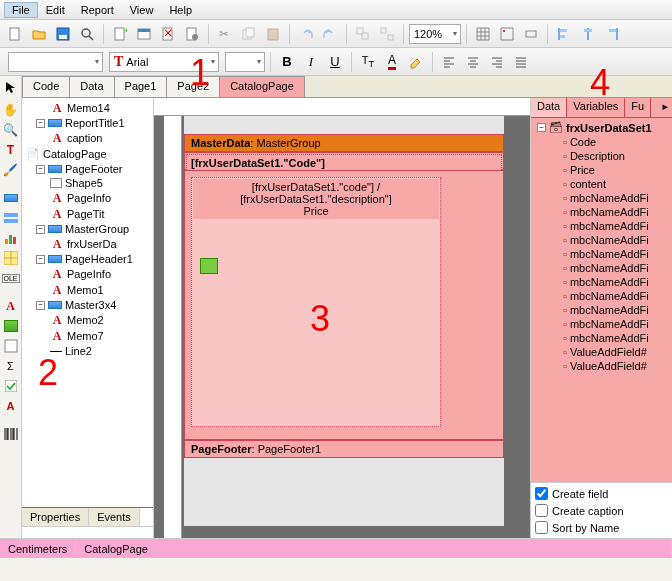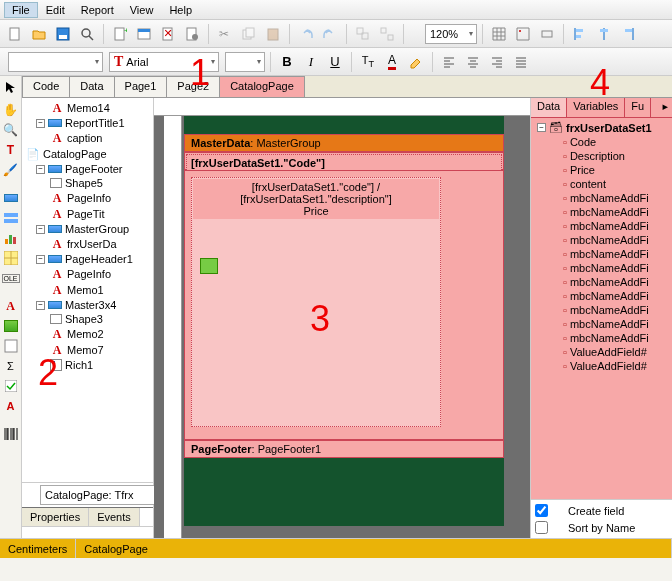--- a/index.html
+++ b/index.html
@@ -3,21 +3,21 @@
 <meta charset="utf-8">
 <style>
 * { box-sizing: border-box; margin: 0; padding: 0; }
 body { font-family: Tahoma, sans-serif; font-size: 11px; background: #f4f3ee; width: 672px; height: 581px; overflow: hidden; position: relative; }
 .menubar { background: linear-gradient(#fafafa,#e8e8e8); border-bottom: 1px solid #ccc; height: 20px; display: flex; align-items: center; padding: 0 4px; }
 .menubar span { padding: 2px 8px; cursor: default; }
 .menubar span.active { background: #cde; border: 1px solid #9bc; padding: 1px 7px; }
 .toolbar { background: linear-gradient(#fafafa,#e8e8e8); border-bottom: 1px solid #ccc; height: 28px; display: flex; align-items: center; padding: 0 4px; gap: 2px; }
 .tbtn { width: 22px; height: 22px; display: inline-flex; align-items: center; justify-content: center; border: 1px solid transparent; border-radius: 2px; }
 .sep { width: 1px; height: 20px; background: #ccc; margin: 0 3px; }
-.combo { height: 20px; border: 1px solid #aaa; background: #fff; padding: 0 14px 0 4px; display: inline-flex; align-items: center; position: relative; min-width: 40px; margin-left: 16px; }
+.combo { height: 20px; border: 1px solid #aaa; background: #fff; padding: 0 14px 0 4px; display: inline-flex; align-items: center; position: relative; min-width: 40px; }
 .combo::after { content: "▾"; position: absolute; right: 3px; font-size: 8px; color: #666; }
 .font-icon { color: #c00; font-weight: bold; font-family: 'Times New Roman'; font-size: 14px; margin-right: 3px; }
 .doc-tabs { display: flex; height: 22px; border-bottom: 1px solid #999; background: #ece9d8; position: relative; }
 .doc-tab { padding: 3px 10px; border: 1px solid #999; border-bottom: none; margin-right: -1px; background: #f4f3ee; cursor: default; }
 .doc-tab.active { background: #f7a8a8; font-weight: normal; }
 .main-area { display: flex; height: 440px; }
 .tool-palette { width: 22px; background: #f4f3ee; border-right: 1px solid #ccc; display: flex; flex-direction: column; align-items: center; gap: 2px; padding-top: 3px; }
 .ptool { width: 18px; height: 18px; display: flex; align-items: center; justify-content: center; font-size: 12px; }
 .left-panel { width: 132px; border-right: 1px solid #ccc; display: flex; flex-direction: column; background: #fff; }
 .tree { flex: 1; overflow: auto; font-size: 11px; padding: 2px 0; }
@@ -28,35 +28,35 @@
 .ticon { width: 14px; height: 14px; display: inline-flex; align-items: center; justify-content: center; }
 .ticon.memo { color: #c00; font-weight: bold; font-family: 'Times New Roman'; font-size: 12px; }
 .ticon.band { width: 14px; height: 8px; background: linear-gradient(#6af,#38d); border: 1px solid #27a; }
 .ticon.shape { width: 12px; height: 10px; border: 1px solid #888; background: #fff; }
 .ticon.pic { background: linear-gradient(#7c4,#4a2); border: 1px solid #380; }
 .ticon.line { width: 12px; height: 1px; background: #000; }
 .ticon.rich { width: 12px; height: 12px; background: #fff; border: 1px solid #888; position: relative; }
 .ticon.rich::before { content: ""; position: absolute; left: 1px; top: 1px; width: 3px; height: 3px; background: #06c; }
 .canvas-area { flex: 1; background: #6e6e6e; overflow: auto; position: relative; }
 .ruler-h { background: #fff; height: 18px; border-bottom: 1px solid #999; position: sticky; top: 0; }
-.page { background: #14532d; margin: 0 10px 10px 30px; width: 320px; position: relative; }
+.page { background: #e5e5e5; margin: 0 10px 10px 30px; width: 320px; position: relative; }
 .ruler-v { position: absolute; left: 10px; top: 18px; width: 18px; bottom: 0; background: #fff; border-right: 1px solid #999; }
 .band-header { background: #e67817; color: #000; padding: 2px 6px; font-size: 11px; border: 1px solid #c45; }
 .band-header.pink { background: #f7a8a8; }
 .band-body { border: 1px solid #c45; background: #f7a8a8; position: relative; }
 .cell-text { background: #f7a8a8; padding: 2px 4px; font-size: 11px; border: 1px dotted #c45; margin: 1px; }
 .right-panel { width: 142px; border-left: 1px solid #ccc; background: #fff; display: flex; flex-direction: column; }
 .r-tabs { display: flex; height: 20px; background: #f7a8a8; border-bottom: 1px solid #c45; }
 .r-tab { padding: 2px 6px; border-right: 1px solid #c45; font-size: 11px; }
 .r-tab.active { background: #f9c5c5; }
 .r-tree { flex: 1; overflow: auto; background: #f7a8a8; font-size: 11px; padding: 2px 0; }
 .r-tree-item { display: flex; align-items: center; gap: 3px; padding: 1px 2px 1px 6px; white-space: nowrap; }
 .r-tree-item.l1 { padding-left: 20px; }
-.r-chk { padding: 2px 4px; display: flex; align-items: center; gap: 20px; }
-.statusbar { height: 20px; background: #eab308; border-top: 1px solid #ccc; display: flex; align-items: center; font-size: 11px; }
+.r-chk { padding: 2px 4px; display: flex; align-items: center; gap: 4px; }
+.statusbar { height: 20px; background: #f9a8d4; border-top: 1px solid #ccc; display: flex; align-items: center; font-size: 11px; }
 .status-cell { padding: 0 8px; border-right: 1px solid #ccc; height: 100%; display: flex; align-items: center; gap: 4px; }
 .annotation { position: absolute; font-size: 36px; color: #e00; font-weight: normal; font-family: Arial; z-index: 100; pointer-events: none; }
 svg { display: block; }
 .prop-combo { border-top: 1px solid #ccc; padding: 2px; }
 .prop-tabs { display: flex; border-top: 1px solid #737373; }
 .prop-tab { padding: 3px 8px; border-right: 1px solid #ccc; background: #ece9d8; }
 </style>
 </head>
 <body>
 
@@ -394,39 +394,32 @@
         <div class="tree-item l2">
           <span class="ticon memo">A</span>
           <span>Memo1</span>
         </div>
         <div class="tree-item l1">
           <span class="exp">−</span>
           <span class="ticon band"></span>
           <span>Master3x4</span>
         </div>
         <div class="tree-item l2">
-          <span class="ticon shape"></span>
-          <span>Shape3</span>
-        </div>
-        <div class="tree-item l2">
           <span class="ticon memo">A</span>
           <span>Memo2</span>
         </div>
         <div class="tree-item l2">
           <span class="ticon memo">A</span>
           <span>Memo7</span>
         </div>
         <div class="tree-item l2">
-          <span class="ticon rich"></span>
-          <span>Rich1</span>
-        </div>
-      </div>
-    <div class="prop-combo"><div class="combo" style="width:100%">
-          <span>CatalogPage: Tfrx</span>
-        </div></div>
+          <span class="ticon line"></span>
+          <span>Line2</span>
+        </div>
+      </div>
     <div class="prop-tabs">
       <div class="prop-tab">Properties</div>
       <div class="prop-tab">Events</div>
     </div>
     <div style="height:12px;background:#fff;border-top:1px solid #ccc"></div>
   </div>
 
   <div class="canvas-area">
     <div class="ruler-h"></div>
     <div class="ruler-v"></div>
@@ -548,20 +541,24 @@
           </div>
         </div>
     </div>
     <div style="border-top:1px solid #ccc;padding:2px 0;background:#fff">
       <div class="r-chk">
           <input type="checkbox" checked="" style="">
           <span>Create field</span>
         </div>
       <div class="r-chk">
           <input type="checkbox" style="">
+          <span>Create caption</span>
+        </div>
+      <div class="r-chk">
+          <input type="checkbox" style="">
           <span>Sort by Name</span>
         </div>
     </div>
   </div>
 </div>
 
 <div class="statusbar">
   <div class="status-cell">Centimeters</div>
   <div class="status-cell" style="flex:1">CatalogPage</div>
 </div>

